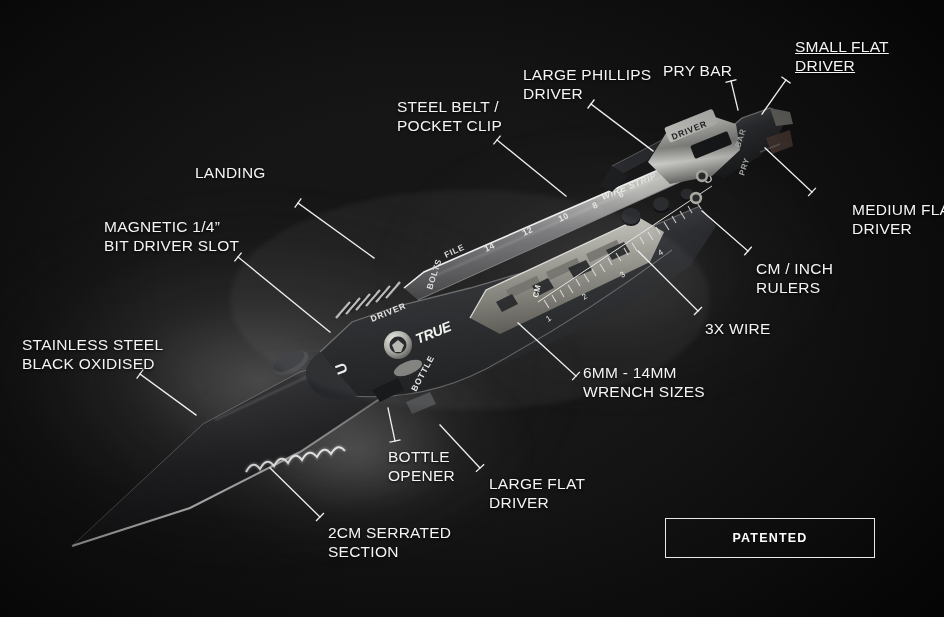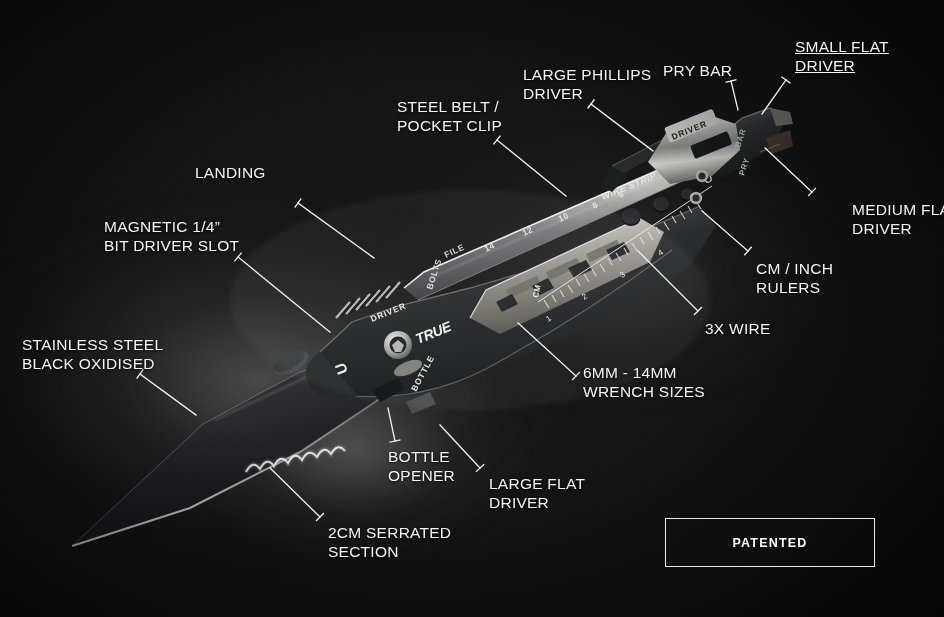--- a/index.html
+++ b/index.html
@@ -51,21 +51,21 @@
     color:#f4f4f4;
     white-space:pre;
     text-shadow:0 1px 3px rgba(0,0,0,.85);
   }
 
   
   .leaders{position:absolute;left:0;top:0;width:944px;height:617px;pointer-events:none;}
 
   
   #patented{
-    position:absolute;left:665px;top:518px;width:210px;height:49px;
+    position:absolute;left:665px;top:518px;width:210px;height:40px;
     border:1.5px solid #e9e9e9;
     display:flex;align-items:center;justify-content:center;
     box-sizing:border-box;
   }
   #patented span{
     font-size:12.5px;font-weight:bold;letter-spacing:1.2px;color:#ffffff;
   }
 </style>
 </head>
 <body>

